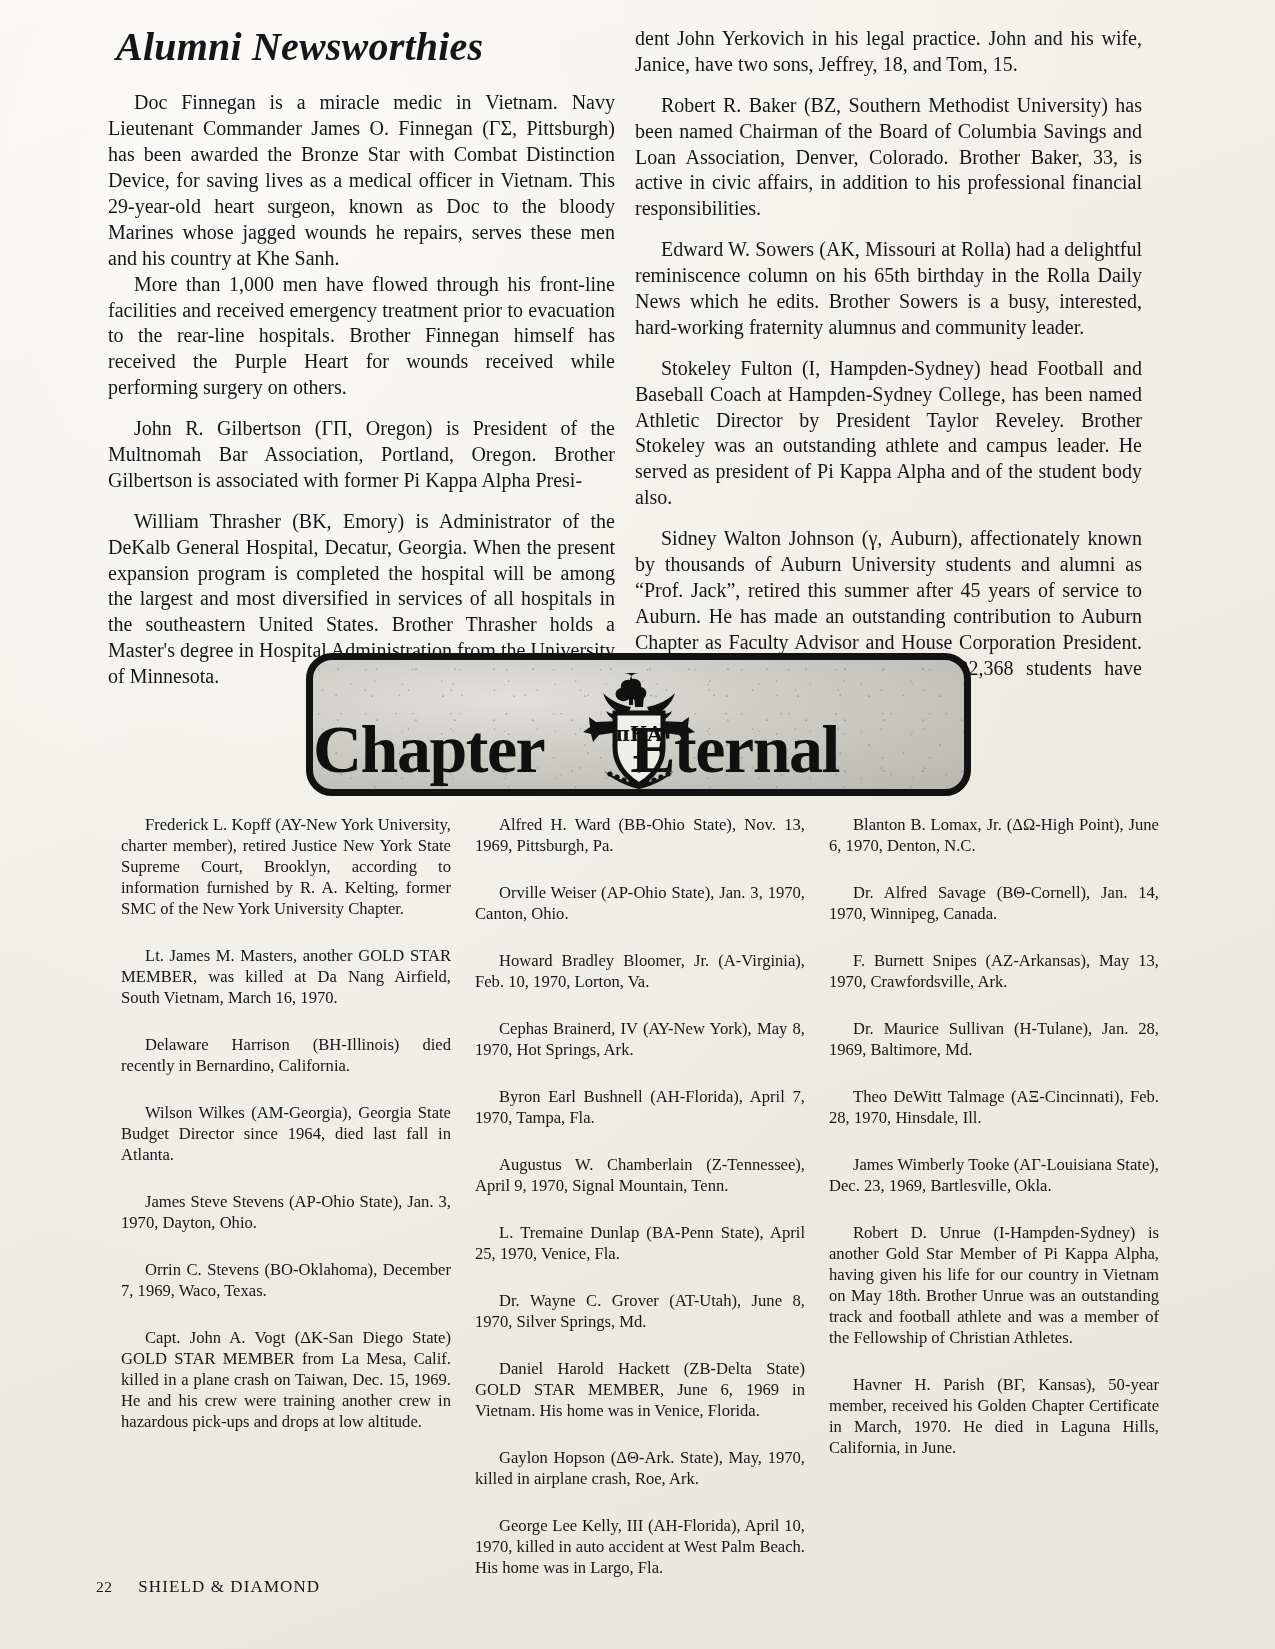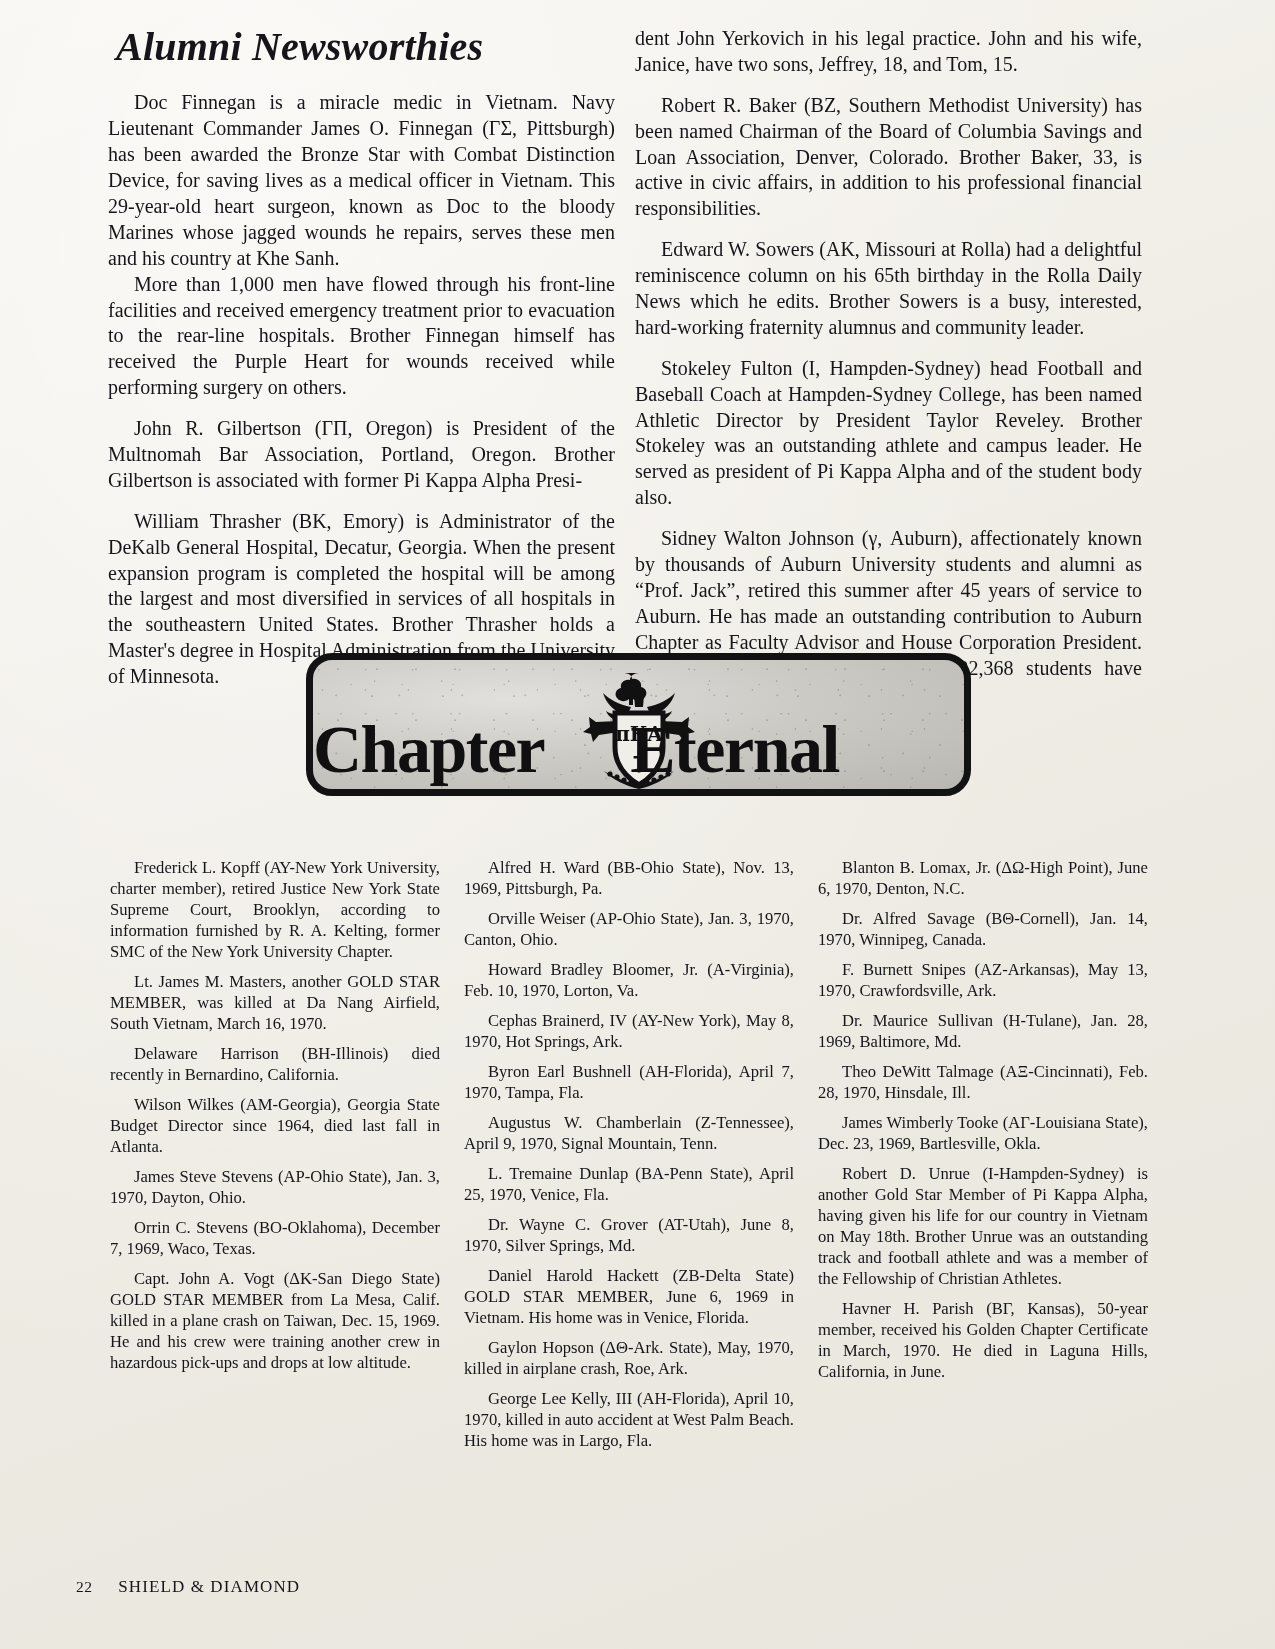--- a/index.html
+++ b/index.html
@@ -119,42 +119,43 @@
     line-height: 1;
     letter-spacing: -1.5px;
     color: #101010;
     white-space: nowrap;
   }
   .banner-title .sp { display: inline-block; width: 86px; }
 
   
   .bottom-section {
     position: absolute;
-    top: 858px;
+    top: 815px;
     left: 110px;
     width: 1060px;
     display: flex;
     gap: 24px;
+    justify-content: center;
   }
   .bot-col { width: 330px; }
 
   p.entry {
     margin: 0 0 0 0;
     font-size: 16.6px;
     line-height: 1.265;
     text-align: justify;
     text-indent: 24px;
     hyphens: none;
   }
-  p.entry + p.entry { margin-top: 9px; }
+  p.entry + p.entry { margin-top: 26px; }
 
   
   .footer {
     position: absolute;
-    left: 76px;
+    left: 96px;
     bottom: 52px;
     display: flex;
     align-items: baseline;
     gap: 26px;
     font-size: 17px;
     letter-spacing: 1.1px;
   }
   .footer .pgnum { font-size: 15.5px; letter-spacing: .4px; }
 </style>
 </head>

